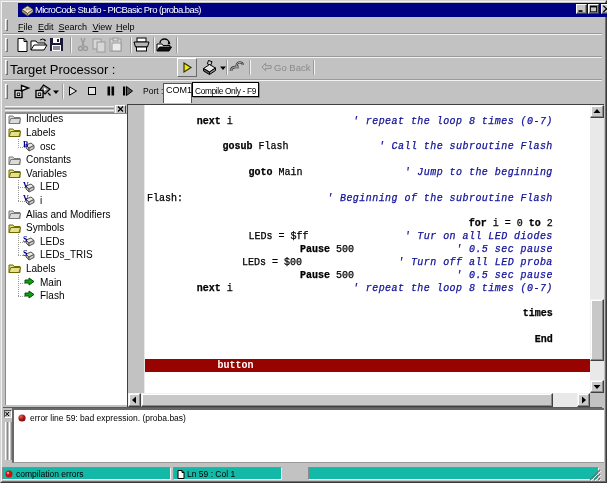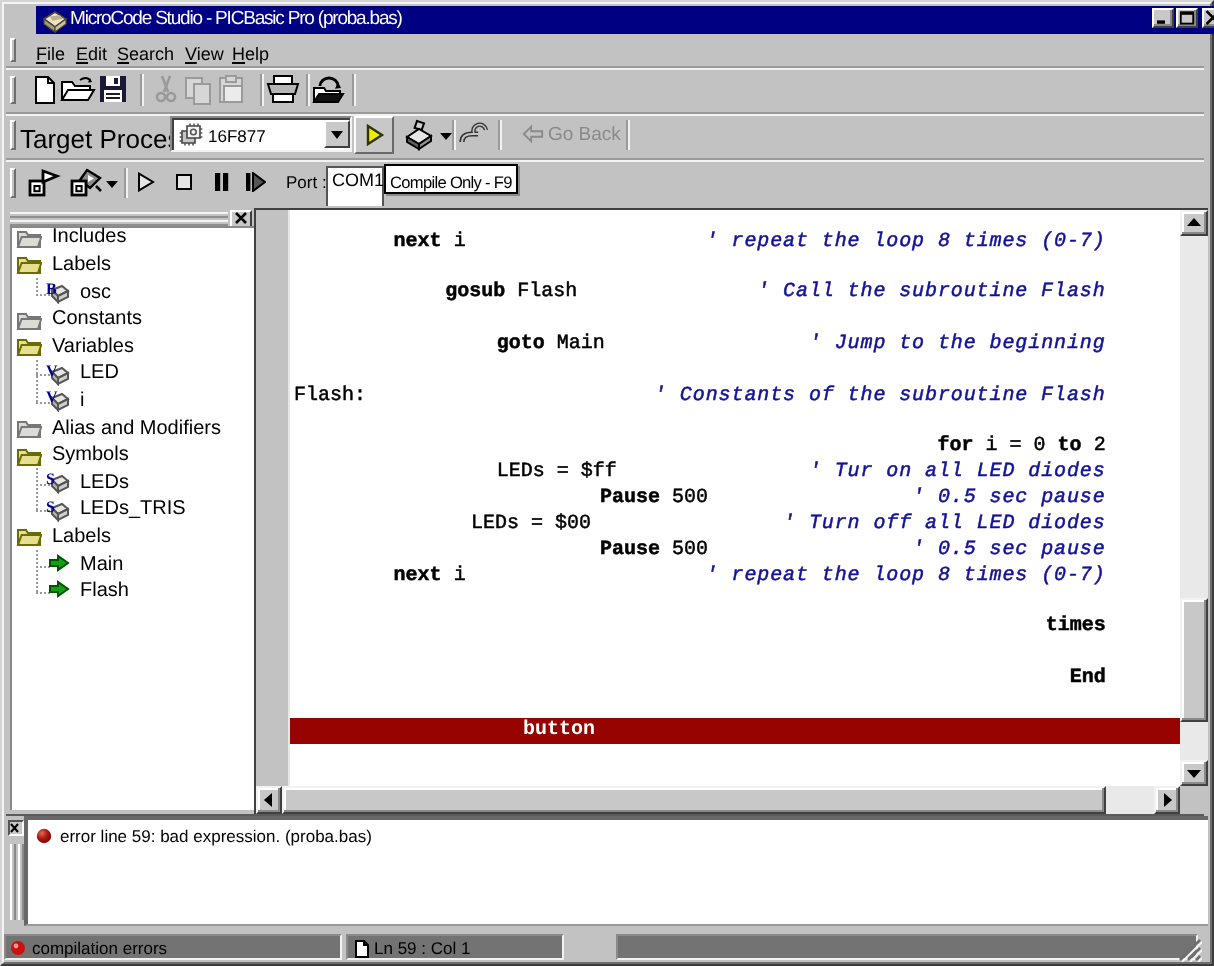--- a/index.html
+++ b/index.html
@@ -41,34 +41,34 @@
 .titem { font-size:10px; color:#000; }
 #editor { left:127px; top:104px; width:477px; height:303px;
   border-top:1px solid #404040; border-left:1px solid #404040; background:#fff; }
 #gutter { left:0px; top:0px; width:17px; height:288px; background:#c2c2c2; border-right:1px solid #e8e8e8;}
 #code { left:19px; top:10.6px; font-family:"Liberation Mono", monospace; font-size:10px; -webkit-text-stroke:0.25px;
   line-height:12.85px; white-space:pre; color:#000;text-align:right; }
 #code .c { color:#12129a; font-style:italic; letter-spacing:0.45px; }
 #code b { font-weight:bold; }
 #selrow { left:17px; top:254px; width:446px; height:13px; background:#970400; }
 #selrow span { position:absolute; left:72.5px; top:0; font-family:"Liberation Mono", monospace;
- font-size:10px; font-weight:bold; color:#fff; line-height:13px;margin-left:44px; }
+ font-size:10px; font-weight:bold; color:#fff; line-height:13px; }
 
 .sbtn { background:#c8c8c8; border-top:1px solid #f2f2f2; border-left:1px solid #f2f2f2;
   border-right:1px solid #404040; border-bottom:1px solid #404040;
   box-shadow: inset -1px -1px 0 #8a8a8a, inset 1px 1px 0 #fff; }
 .sthumb { background:#c8c8c8; border-top:1px solid #f2f2f2; border-left:1px solid #f2f2f2;
   border-right:1px solid #404040; border-bottom:1px solid #404040;
   box-shadow: inset -1px -1px 0 #8a8a8a, inset 1px 1px 0 #fff; }
 .strack { background:#e9e9e9; }
 
 #errpanel { left:12px; top:408px; width:592px; height:55px; background:#fff;
   border-top:2px solid #686868; border-left:2px solid #686868; border-bottom:1px solid #9a9a9a; }
 
-.spanel { top:467px; height:13px; background:#737373;
+.spanel { top:467px; height:13px; background:#14b8a6;
   border-top:1px solid #8a8a8a; border-left:1px solid #8a8a8a;
   border-right:1px solid #f2f2f2; border-bottom:1px solid #f2f2f2; }
 .stext { font-size:8.5px; color:#000; }
 </style>
 </head>
 <body>
 <div class="abs" id="frame"></div>
 <div class="abs" id="frame2"></div>
 
 <div class="abs" id="title">
@@ -170,39 +170,20 @@
     <path d="M13,4 l1.5,3 -3,0.4 z" fill="#000"></path>
   </svg>
   <div class="abs vsep" style="left:172.5px;top:2px;height:16px"></div>
 </div>
 
 <div class="abs tbsep-line" style="top:56px"></div>
 <div id="toolbar2" class="abs" style="left:3px;top:58px;width:599px;height:21px">
   <div class="abs grip" style="left:2px;top:2px;height:15px"></div>
   <span class="abs" style="left:7px;top:4px;font-size:13px">Target Processor :</span>
 
-  <div class="abs" style="left:82px;top:0px;width:91px;height:18px;background:#fff;
-    border-top:1px solid #8a8a8a;border-left:1px solid #8a8a8a;
-    border-bottom:1px solid #f2f2f2;border-right:1px solid #f2f2f2;
-    box-shadow:inset 1px 1px 0 #404040;">
-    <svg class="abs" style="left:3px;top:2px" width="13" height="13" viewBox="0 0 13 13">
-      <path d="M2,4.5 h6.5 v6 h-6.5 z" fill="#c6c6c6" stroke="#444" stroke-width="0.8"></path>
-      <path d="M4.5,2 h6.5 v6 h-6.5 z" fill="#f4f4f4" stroke="#444" stroke-width="0.8"></path>
-      <circle cx="7.7" cy="5" r="1.4" fill="none" stroke="#555" stroke-width="0.8"></circle>
-      <path d="M6,0.8 v1.2 M8,0.8 v1.2 M10,0.8 v1.2 M12.2,3.5 h-1.2 M12.2,5.5 h-1.2 M12.2,7.5 h-1.2 M3.5,11.7 v-1.2 M5.5,11.7 v-1.2 M7.5,11.7 v-1.2 M0.8,5.5 h1.2 M0.8,7.5 h1.2 M0.8,9.5 h1.2" stroke="#555" stroke-width="0.8"></path>
-    </svg>
-    <span class="abs" style="left:18px;top:4px;font-size:8.5px">16F877</span>
-    <div class="abs" style="left:76px;top:1px;width:13px;height:14px;background:#c8c8c8;
-      border-top:1px solid #fff;border-left:1px solid #fff;
-      border-right:1px solid #404040;border-bottom:1px solid #404040;">
-      <svg width="11" height="12" viewBox="0 0 11 12">
-          <path d="M2.5,4.5 h6 l-3,4 z" fill="#000"></path>
-        </svg>
-    </div>
-  </div>
 
   <div class="abs" style="left:174px;top:0px;width:20px;height:19px;background:#c8c8c8;
     border-top:1px solid #fff;border-left:1px solid #fff;
     border-right:1px solid #6a6a6a;border-bottom:1px solid #6a6a6a;">
     <svg width="18" height="17" viewBox="0 0 18 17">
         <path d="M6,4 L13,8.5 L6,13 z" fill="#f0ee00" stroke="#333300" stroke-width="1.2"></path>
       </svg>
   </div>
 
   <svg class="abs" style="left:197px;top:1px" width="19" height="17" viewBox="0 0 19 17">
@@ -390,26 +371,26 @@
   <div class="abs" id="gutter"></div>
   <div class="abs" id="selrow">
       <span>button</span>
     </div>
   <pre class="abs" id="code">    <b>next</b> i                    <span class="c">' repeat the loop 8 times (0-7)</span>
 
     <b>gosub</b> Flash               <span class="c">' Call the subroutine Flash</span>
 
     <b>goto</b> Main                 <span class="c">' Jump to the beginning</span>
 
-Flash:                        <span class="c">' Constants of the subroutine Flash</span>
+Flash:                        <span class="c">' Beginning of the subroutine Flash</span>
 
     <b>for</b> i = 0 <b>to</b> 2
     LEDs = $ff                <span class="c">' Tur on all LED diodes</span>
     <b>Pause</b> 500                 <span class="c">' 0.5 sec pause</span>
-    LEDs = $00                <span class="c">' Turn off all LED diodes</span>
+    LEDs = $00                <span class="c">' Turn off all LED proba</span>
     <b>Pause</b> 500                 <span class="c">' 0.5 sec pause</span>
     <b>next</b> i                    <span class="c">' repeat the loop 8 times (0-7)</span>
 
     <b>times</b>
 
     <b>End</b>
 
 </pre>
 
   <div class="abs strack" style="left:462px;top:0px;width:14px;height:288px"></div>

